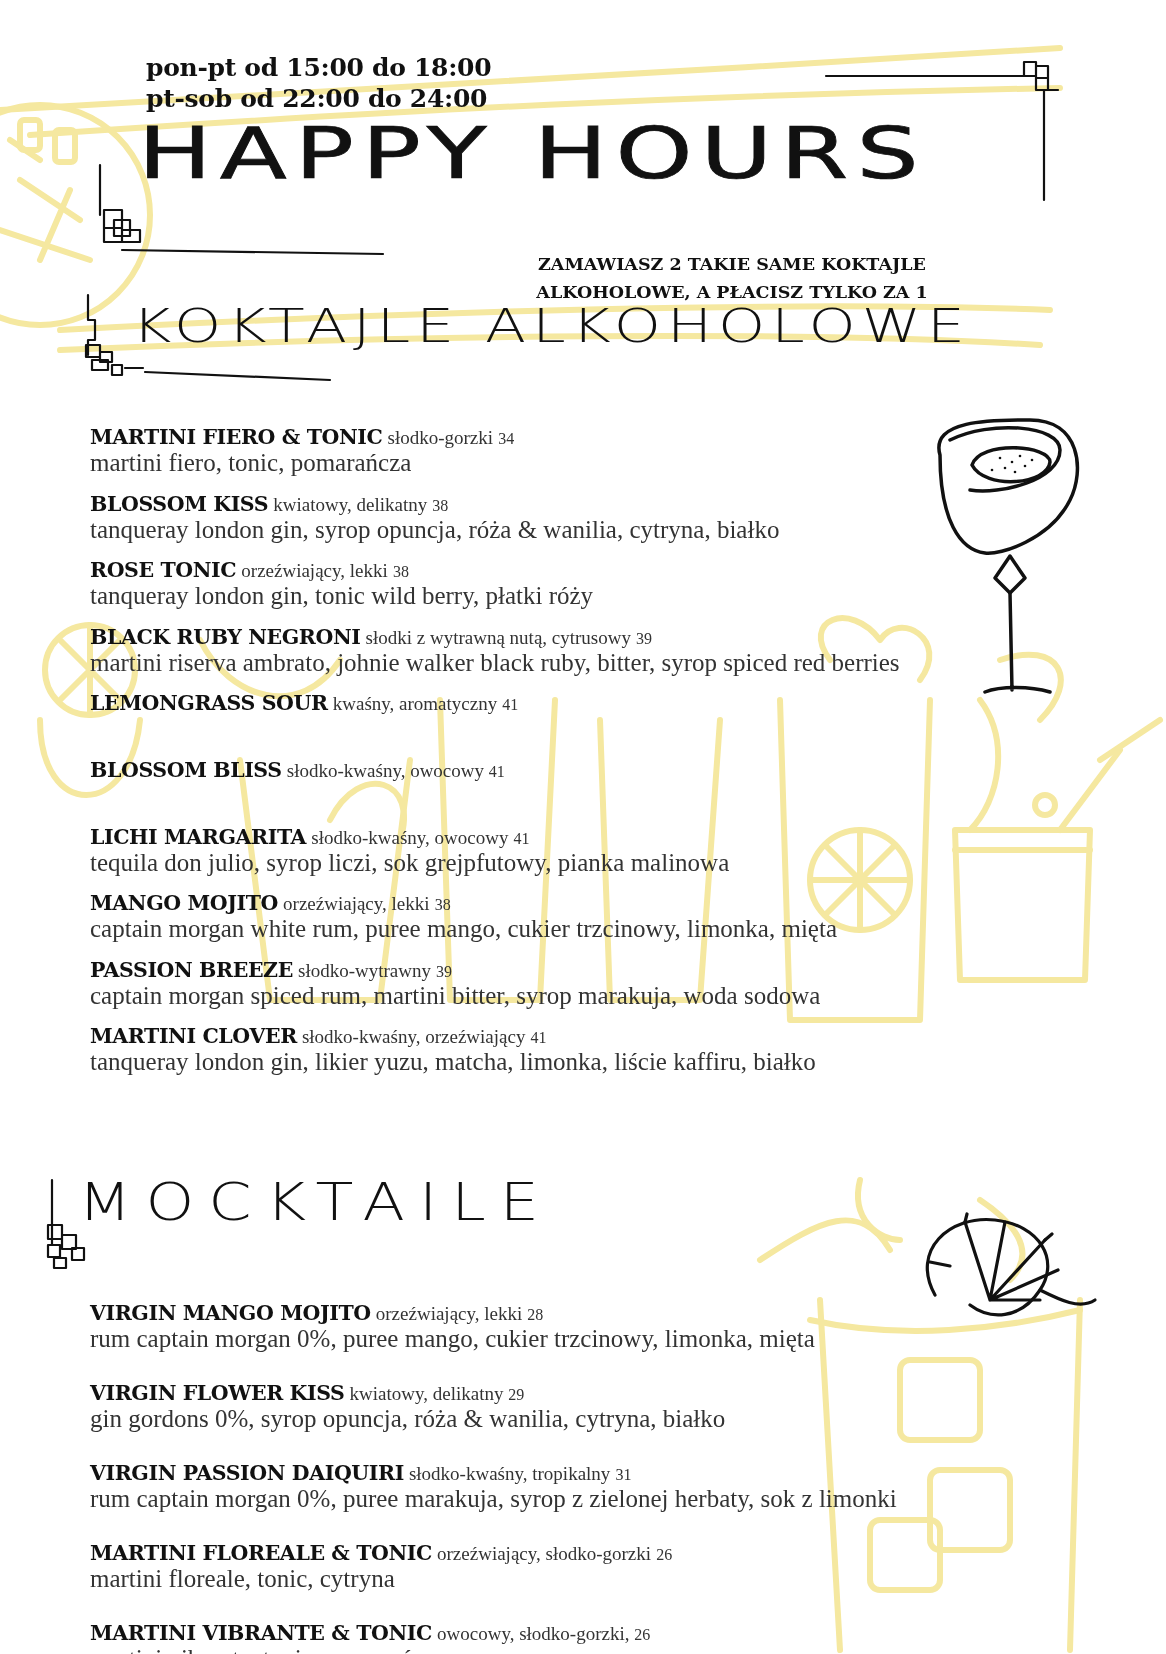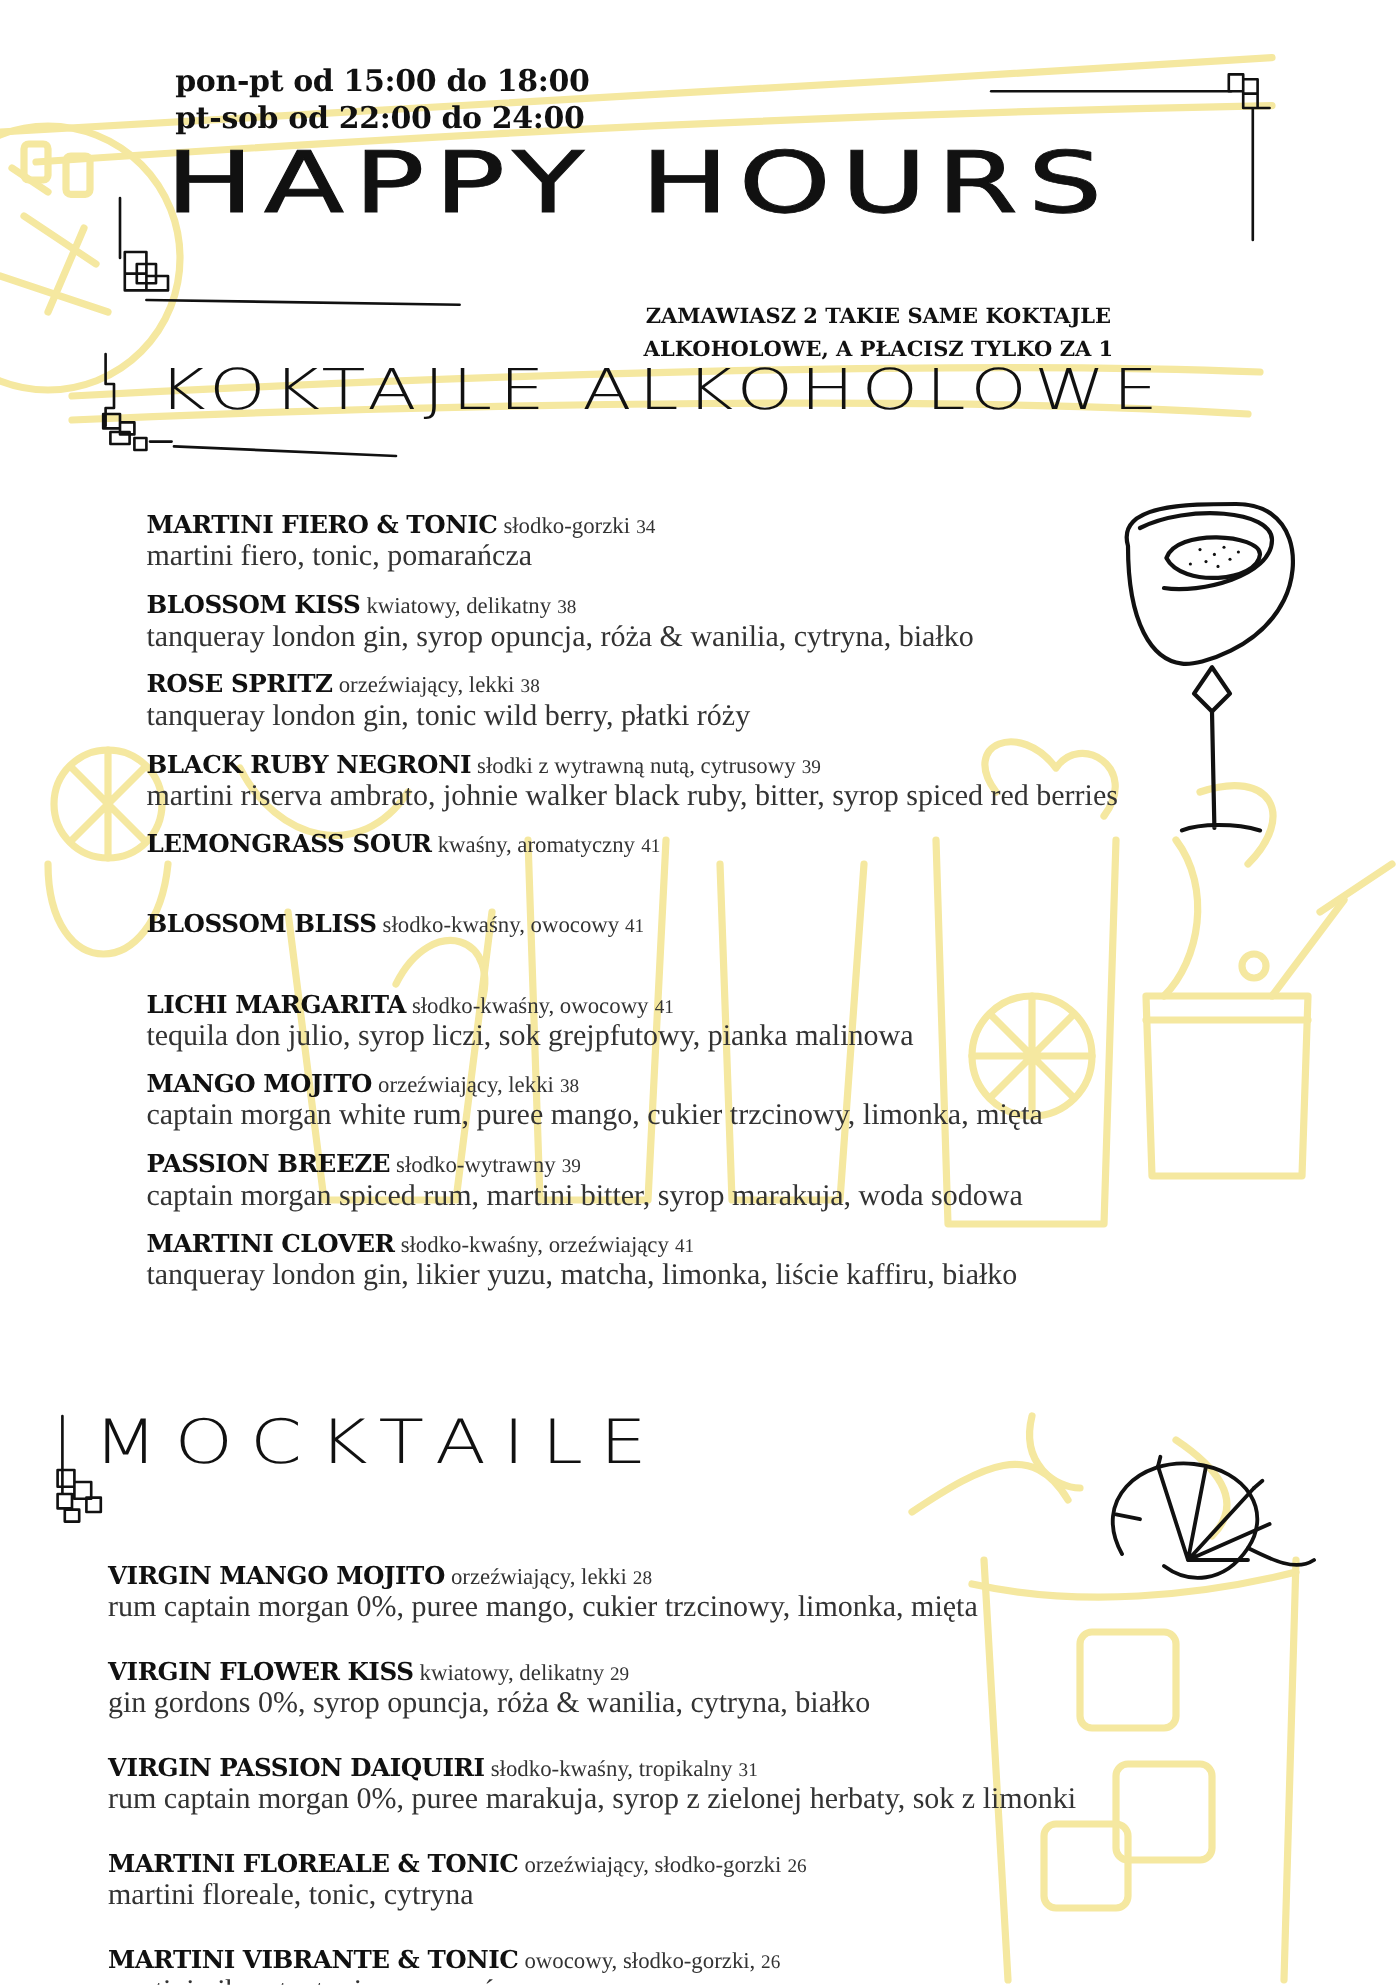--- a/index.html
+++ b/index.html
@@ -11,21 +11,21 @@
   .title-koktajle { left:132px; top:298px; font-size:60px; letter-spacing:6px; transform:scaleY(0.78); transform-origin:top left; }
   .title-mocktaile { left:78px; top:1172px; font-size:62px; letter-spacing:14px; transform:scaleY(0.82); transform-origin:top left; }
   .promo { position:absolute; left:512px; top:226px; width:440px; text-align:center; font-family:"DejaVu Serif", serif; font-weight:bold; font-size:17.5px; line-height:28px; color:#111;margin-top:24px; }
   .menu { position:absolute; left:90px; }
   .item { margin:0; }
   .item .line1 { white-space:nowrap; line-height:26px; }
   .item .name { font-family:"DejaVu Serif", serif; font-weight:bold; font-size:20.5px; color:#111; letter-spacing:-0.4px; }
   .item .taste { font-family:"Liberation Serif", serif; font-size:19px; color:#333; }
   .item .price { font-family:"Liberation Serif", serif; font-size:16px; color:#333; }
   .item .ingredients { font-family:"Liberation Serif", serif; font-size:25px; color:#333; line-height:22px; white-space:nowrap; }
-  .cocktails { top:424px;margin-left:32px; }
+  .cocktails { top:424px; }
   .cocktails .item { height:66.6px; }
   .mocktails { top:1280px; }
   .mocktails .item { height:60px;margin-top:20px; }
 </style>
 </head>
 <body>
 
 <svg class="deco" viewBox="0 0 1166 1654" xmlns="http://www.w3.org/2000/svg">
   <g fill="none" stroke="#f5e8a0" stroke-width="6" stroke-linecap="round" stroke-linejoin="round">
 
@@ -136,21 +136,21 @@
 <div class="menu cocktails">
   <div class="item">
     <div class="line1"><span class="name">MARTINI FIERO &amp; TONIC</span> <span class="taste">słodko-gorzki</span> <span class="price">34</span></div>
     <div class="ingredients">martini fiero, tonic, pomarańcza</div>
   </div>
   <div class="item">
     <div class="line1"><span class="name">BLOSSOM KISS</span> <span class="taste">kwiatowy, delikatny</span> <span class="price">38</span></div>
     <div class="ingredients">tanqueray london gin, syrop opuncja, róża &amp; wanilia, cytryna, białko</div>
   </div>
   <div class="item">
-    <div class="line1"><span class="name">ROSE SPRITZ</span> <span class="taste">orzeźwiający, lekki</span> <span class="price">38</span></div>
+    <div class="line1"><span class="name">ROSE TONIC</span> <span class="taste">orzeźwiający, lekki</span> <span class="price">38</span></div>
     <div class="ingredients">tanqueray london gin, tonic wild berry, płatki róży</div>
   </div>
   <div class="item">
     <div class="line1"><span class="name">BLACK RUBY NEGRONI</span> <span class="taste">słodki z wytrawną nutą, cytrusowy</span> <span class="price">39</span></div>
     <div class="ingredients">martini riserva ambrato, johnie walker black ruby, bitter, syrop spiced red berries</div>
   </div>
   <div class="item">
     <div class="line1"><span class="name">LEMONGRASS SOUR</span> <span class="taste">kwaśny, aromatyczny</span> <span class="price">41</span></div>
   </div>
   <div class="item">

